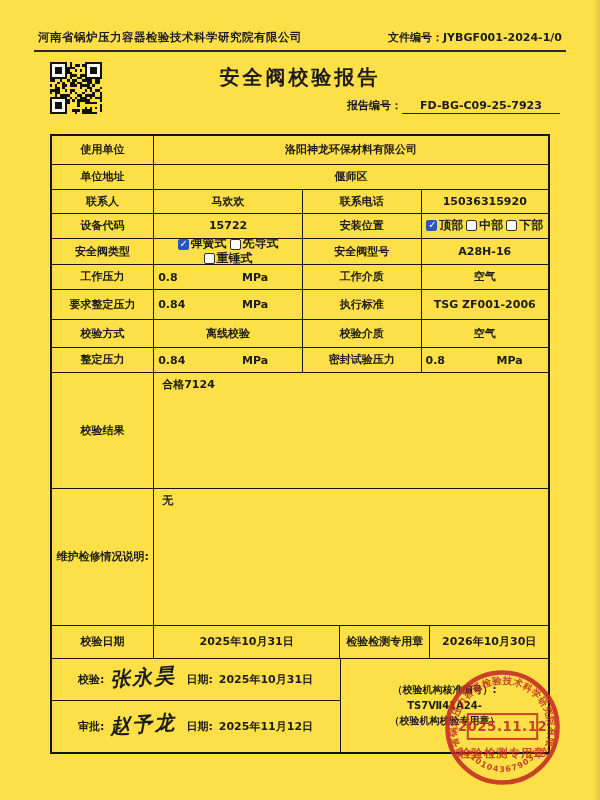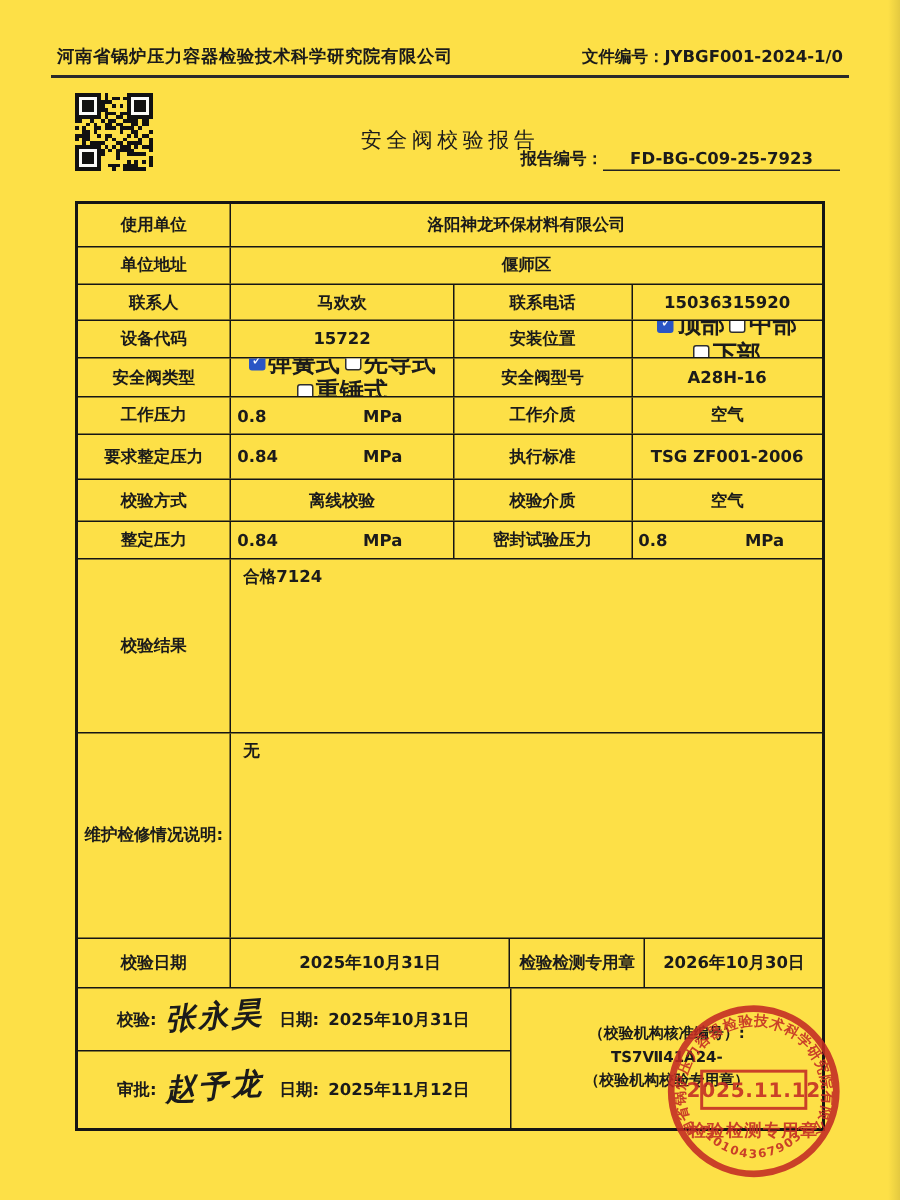--- a/index.html
+++ b/index.html
@@ -13,21 +13,21 @@
   .doc-header { display:flex; justify-content:space-between; align-items:flex-end;
     margin:30px 38px 0 38px; }
   .org-name { font-size:11.5px; font-weight:bold; letter-spacing:0.5px; }
   .doc-no { font-size:11px; font-weight:bold; white-space:nowrap; }
   .header-rule { height:2px; background:#2a2a2a; margin:5px 34px 0 34px; }
 
   
   .title-block { position:relative; height:68px; margin-top:8px; }
   .qr { position:absolute; left:50px; top:2px; width:52px; height:52px; }
   .title-wrap { position:absolute; left:0; right:0; top:0; text-align:center; }
-  .report-title { font-size:14px; font-weight:normal; letter-spacing:3px; padding-top:4px;margin-top:21px; }
+  .report-title { font-size:20px; font-weight:bold; letter-spacing:3px; padding-top:4px; }
   .report-no-line { position:absolute; right:40px; top:38px; font-size:11px; font-weight:bold; }
   .report-no-line .rn { display:inline-block; min-width:158px; text-align:center;
     border-bottom:1.5px solid #222; padding:0 6px 1px 6px; font-weight:bold; }
 
   
   .tbl { position:relative; width:500px; margin:6px 0 0 50px; border:2px solid #151515; background:transparent; }
   .tr { display:flex; border-bottom:1px solid #151515; }
   .tr:last-child { border-bottom:none; }
   .td { border-right:1px solid #151515; display:flex; align-items:center; justify-content:center;
     font-size:11px; padding:1px 4px; overflow:hidden; }
@@ -37,21 +37,21 @@
   .w1 { width:20.6%; } .w2 { width:30%; } .w3 { width:23.9%; } .w4 { flex:1; }
   .span3 { flex:1; }
   .d1 { width:20.6%; } .d2 { width:37.5%; } .d3 { width:18.2%; } .d4 { flex:1; }
   .top-left { align-items:flex-start; justify-content:flex-start; text-align:left; padding:5px 8px; }
   .pres { display:flex; }
   .pres .pv { flex:1.5; font-weight:600; }
   .pres .pu { flex:1; text-align:left; font-weight:600; }
 
   
   .opts { display:flex; flex-wrap:wrap; justify-content:center; align-items:center;
-    row-gap:1px; column-gap:3px; font-weight:bold; font-size:16px; line-height:1.15; }
+    row-gap:1px; column-gap:3px; font-weight:bold; font-size:12px; line-height:1.15; }
   .opt { white-space:nowrap; display:inline-flex; align-items:center; }
   .cb { display:inline-block; width:11px; height:11px; border:1.5px solid #2f2f2f;
     border-radius:2px; margin-right:2px; position:relative; background:#fff; flex:0 0 auto; }
   .cb.on { background:#2a55c5; border-color:#2a55c5; }
   .cb.on::after { content:"\2713"; position:absolute; left:1px; top:-2px; color:#fff;
     font-size:10px; font-weight:bold; }
 
   
   .sigwrap { display:flex; height:93px; }
   .sigleft { width:58.3%; border-right:1px solid #151515; display:flex; flex-direction:column; }

